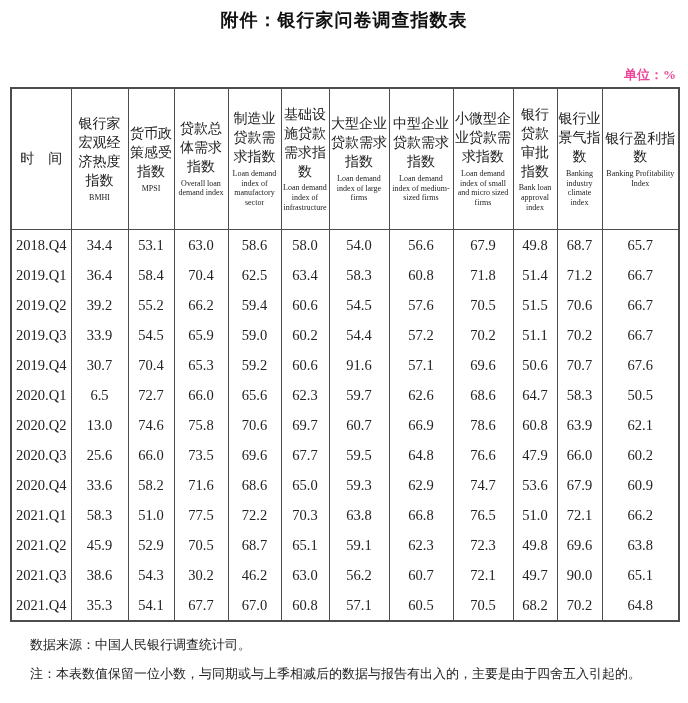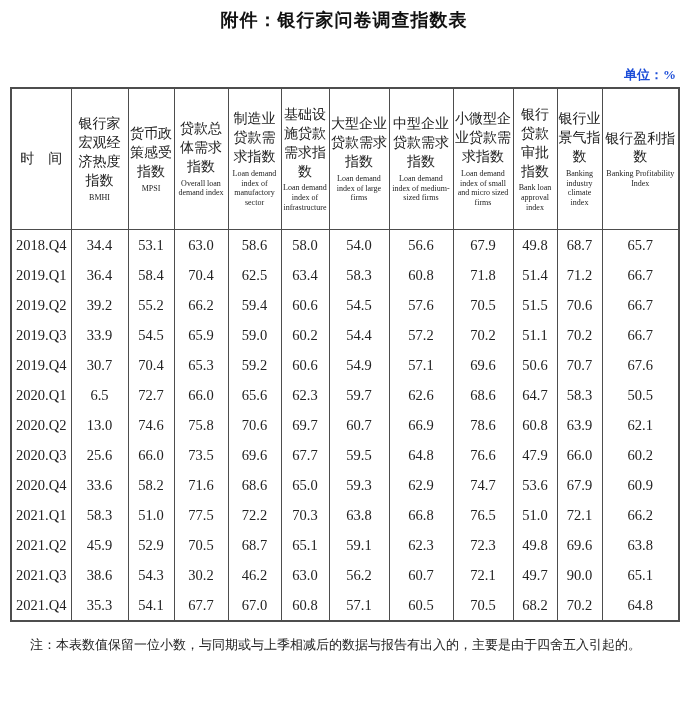--- a/index.html
+++ b/index.html
@@ -7,21 +7,21 @@
     width:688px; height:703px; background:#ffffff; overflow:hidden;
     font-family:"Liberation Serif","DejaVu Serif",serif; color:#1f1f1f;
   }
   .page-title {
     font-family:Liberation Serif, serif;
     font-weight:bold; font-size:18px; text-align:center;
     margin:8px 0 0 0; letter-spacing:1px; color:#111;
   }
   .unit-label {
     font-weight:bold; font-size:13px; text-align:right;
-    margin:34px 12px 3px 0; color:#1d4ed8;
+    margin:34px 12px 3px 0; color:#ec4899;
   }
   table.survey {
     border-collapse:collapse; table-layout:fixed;
     width:668px; margin-left:10px;
     border:2px solid #4d4d4d;
   }
   table.survey thead th {
     border-left:1px solid #4d4d4d;
     border-bottom:1.5px solid #4d4d4d;
     vertical-align:middle; text-align:center;
@@ -173,21 +173,21 @@
           <td>70.2</td>
           <td>66.7</td>
         </tr>
         <tr>
           <td>2019.Q4</td>
           <td>30.7</td>
           <td>70.4</td>
           <td>65.3</td>
           <td>59.2</td>
           <td>60.6</td>
-          <td>54.9</td>
+          <td>91.6</td>
           <td>57.1</td>
           <td>69.6</td>
           <td>50.6</td>
           <td>70.7</td>
           <td>67.6</td>
         </tr>
         <tr>
           <td>2020.Q1</td>
           <td>6.5</td>
           <td>72.7</td>
@@ -296,16 +296,17 @@
           <td>60.5</td>
           <td>70.5</td>
           <td>68.2</td>
           <td>70.2</td>
           <td>64.8</td>
         </tr>
       </tbody>
   </table>
 
   <div class="footnotes">
+    <p>数据来源：中国人民银行调查统计司。</p>
     <p>注：本表数值保留一位小数，与同期或与上季相减后的数据与报告有出入的，主要是由于四舍五入引起的。</p>
   </div>
 
 </div>
 
 </body></html>

